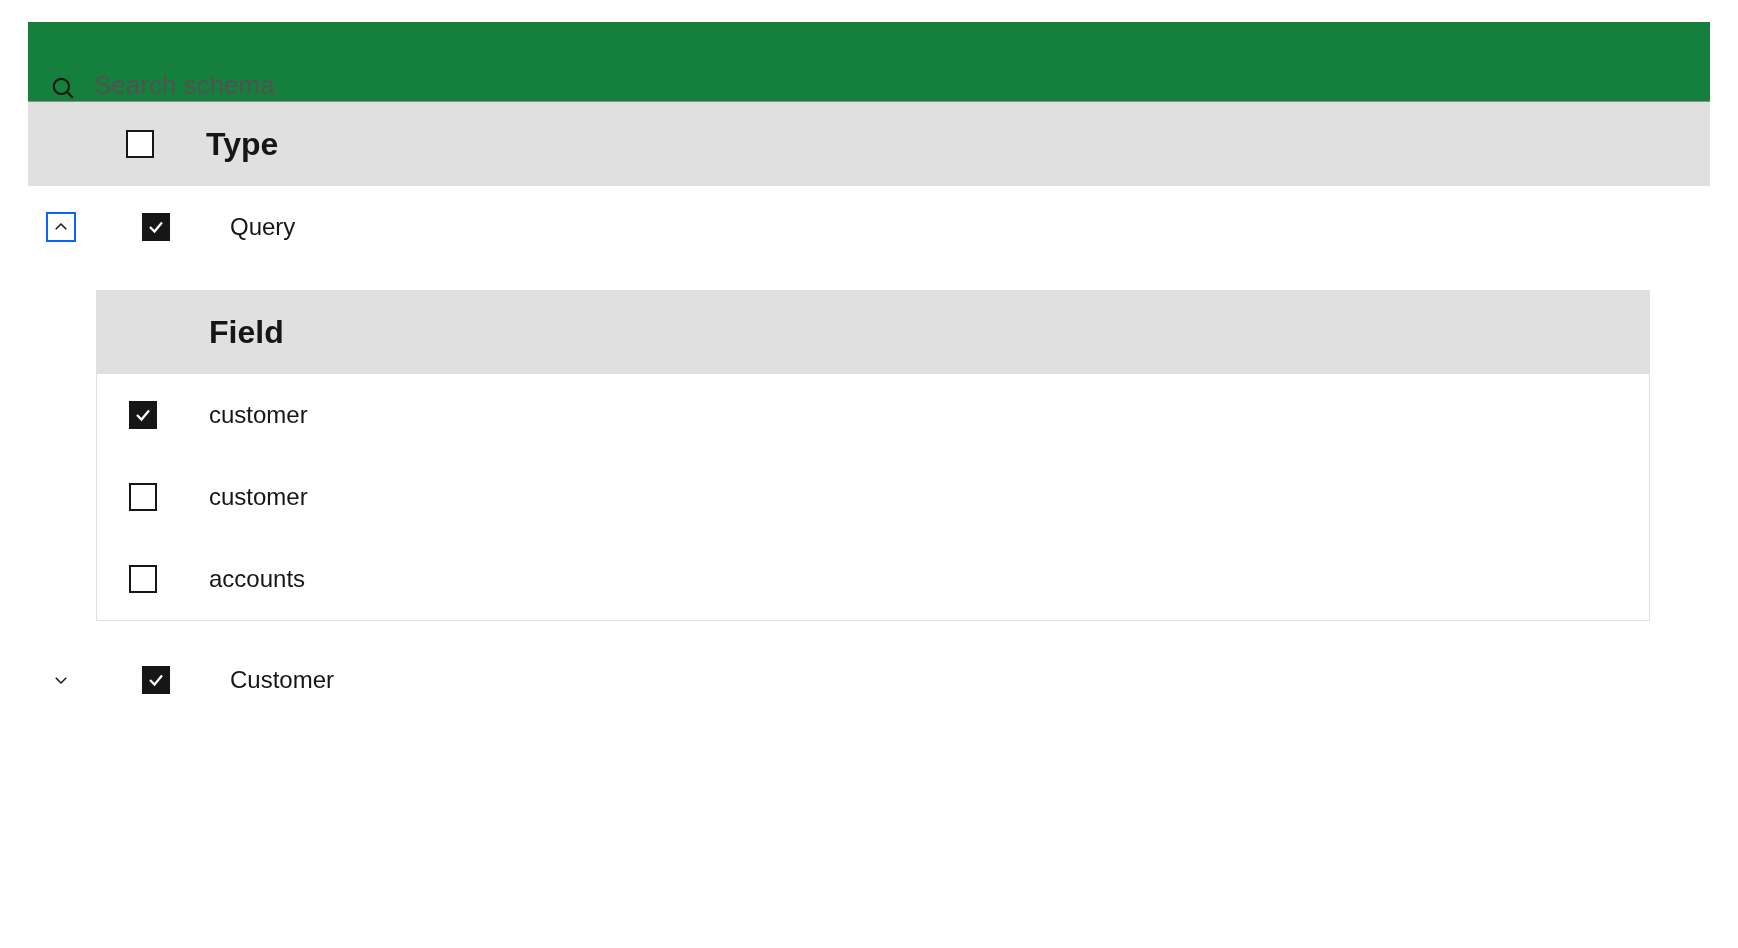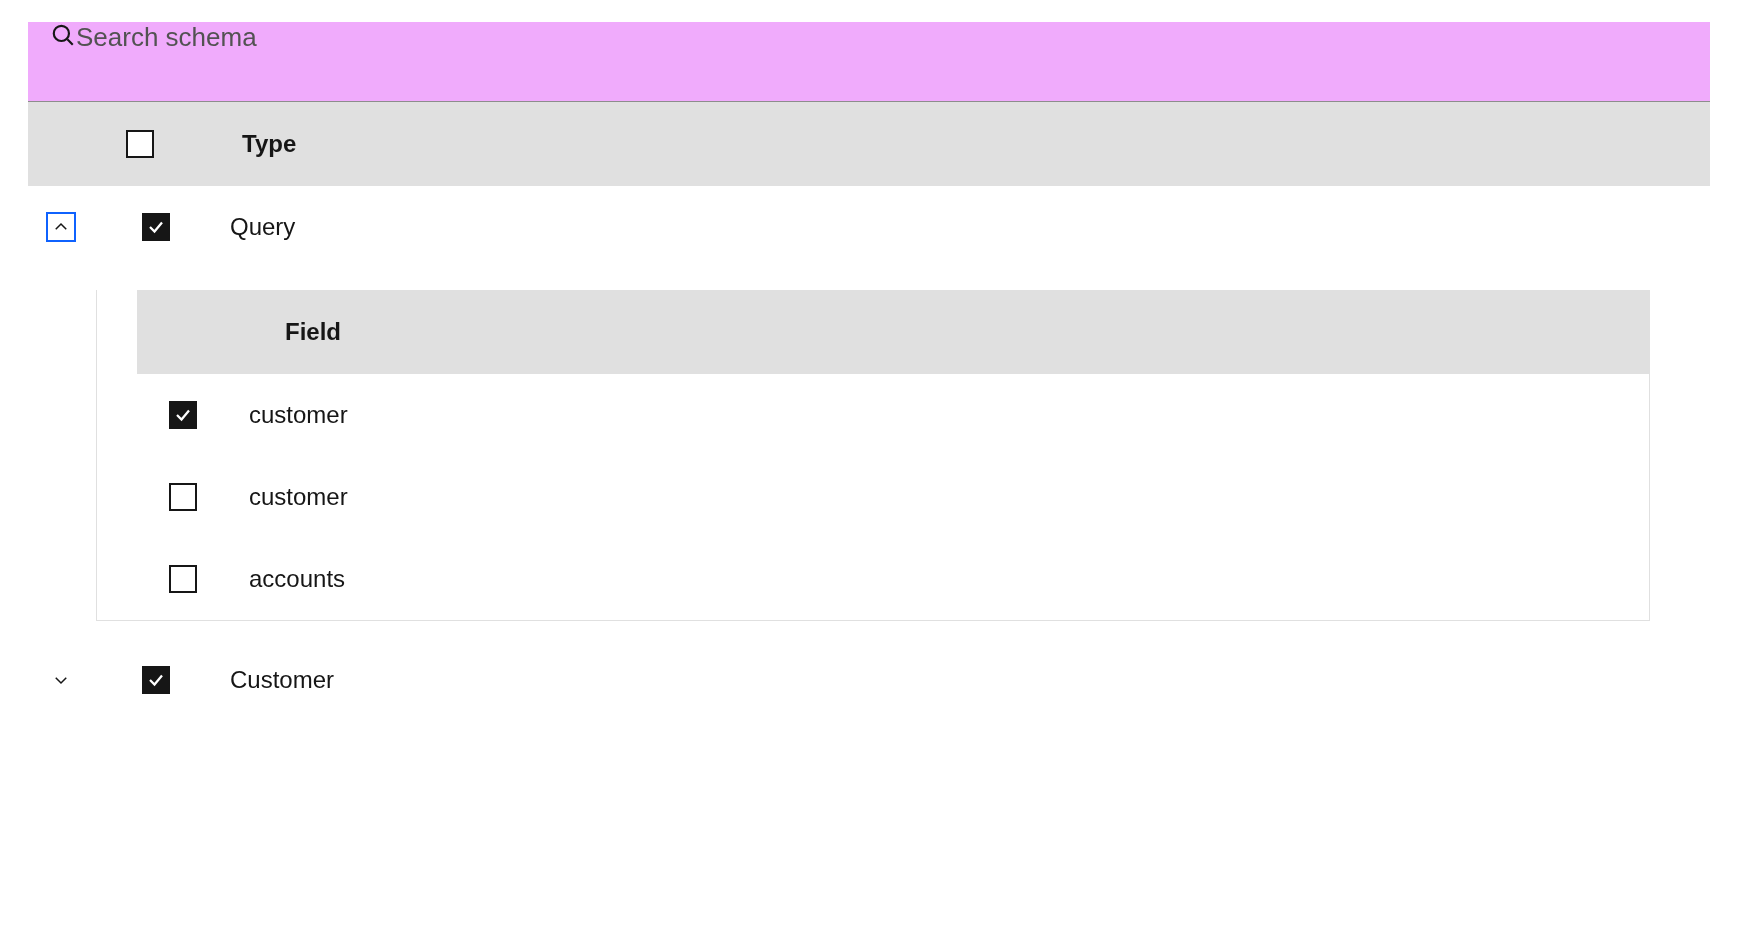--- a/index.html
+++ b/index.html
@@ -11,25 +11,26 @@
     font-family: -apple-system, BlinkMacSystemFont, "Segoe UI", Helvetica, Arial, sans-serif;
     background: #ffffff;
     color: #161616;
     font-size: 22px;
   }
   .container {
     padding: 22px 28px 0 28px;
   }
   .search-bar {
     display: flex;
-    align-items: flex-start;
-    background: #f0abfc;
+    align-items: flex-end;
+    background: #15803d;
     border-bottom: 1px solid #8d8d8d;
     height: 80px;
     padding: 0 22px;
+    gap: 18px;
   }
   .search-bar input {
     flex: 1;
     border: none;
     background: transparent;
     font-size: 26px;
     outline: none;
     color: #161616;
   }
   .search-bar input::placeholder {
@@ -43,22 +44,21 @@
   .header-row {
     display: flex;
     align-items: center;
     background: #e0e0e0;
     height: 84px;
     padding: 0 0 0 98px;
     gap: 52px;
   }
   .header-label {
     font-weight: 600;
-    font-size: 24px;
-    margin-left: 36px;
+    font-size: 32px;
   }
   .row {
     display: flex;
     align-items: center;
     height: 82px;
     padding-left: 18px;
     gap: 8px;
   }
   .expand-btn {
     width: 30px;
@@ -102,21 +102,20 @@
     margin-left: 52px;
     font-size: 24px;
     color: #161616;
   }
   .nested {
     margin-left: 68px;
     margin-right: 60px;
     margin-top: 22px;
     border: 1px solid #e0e0e0;
     border-top: none;
-    padding-left: 40px;
   }
   .nested-header {
     display: flex;
     align-items: center;
     background: #e0e0e0;
     height: 84px;
     padding-left: 112px;
   }
   .nested-row {
     display: flex;

